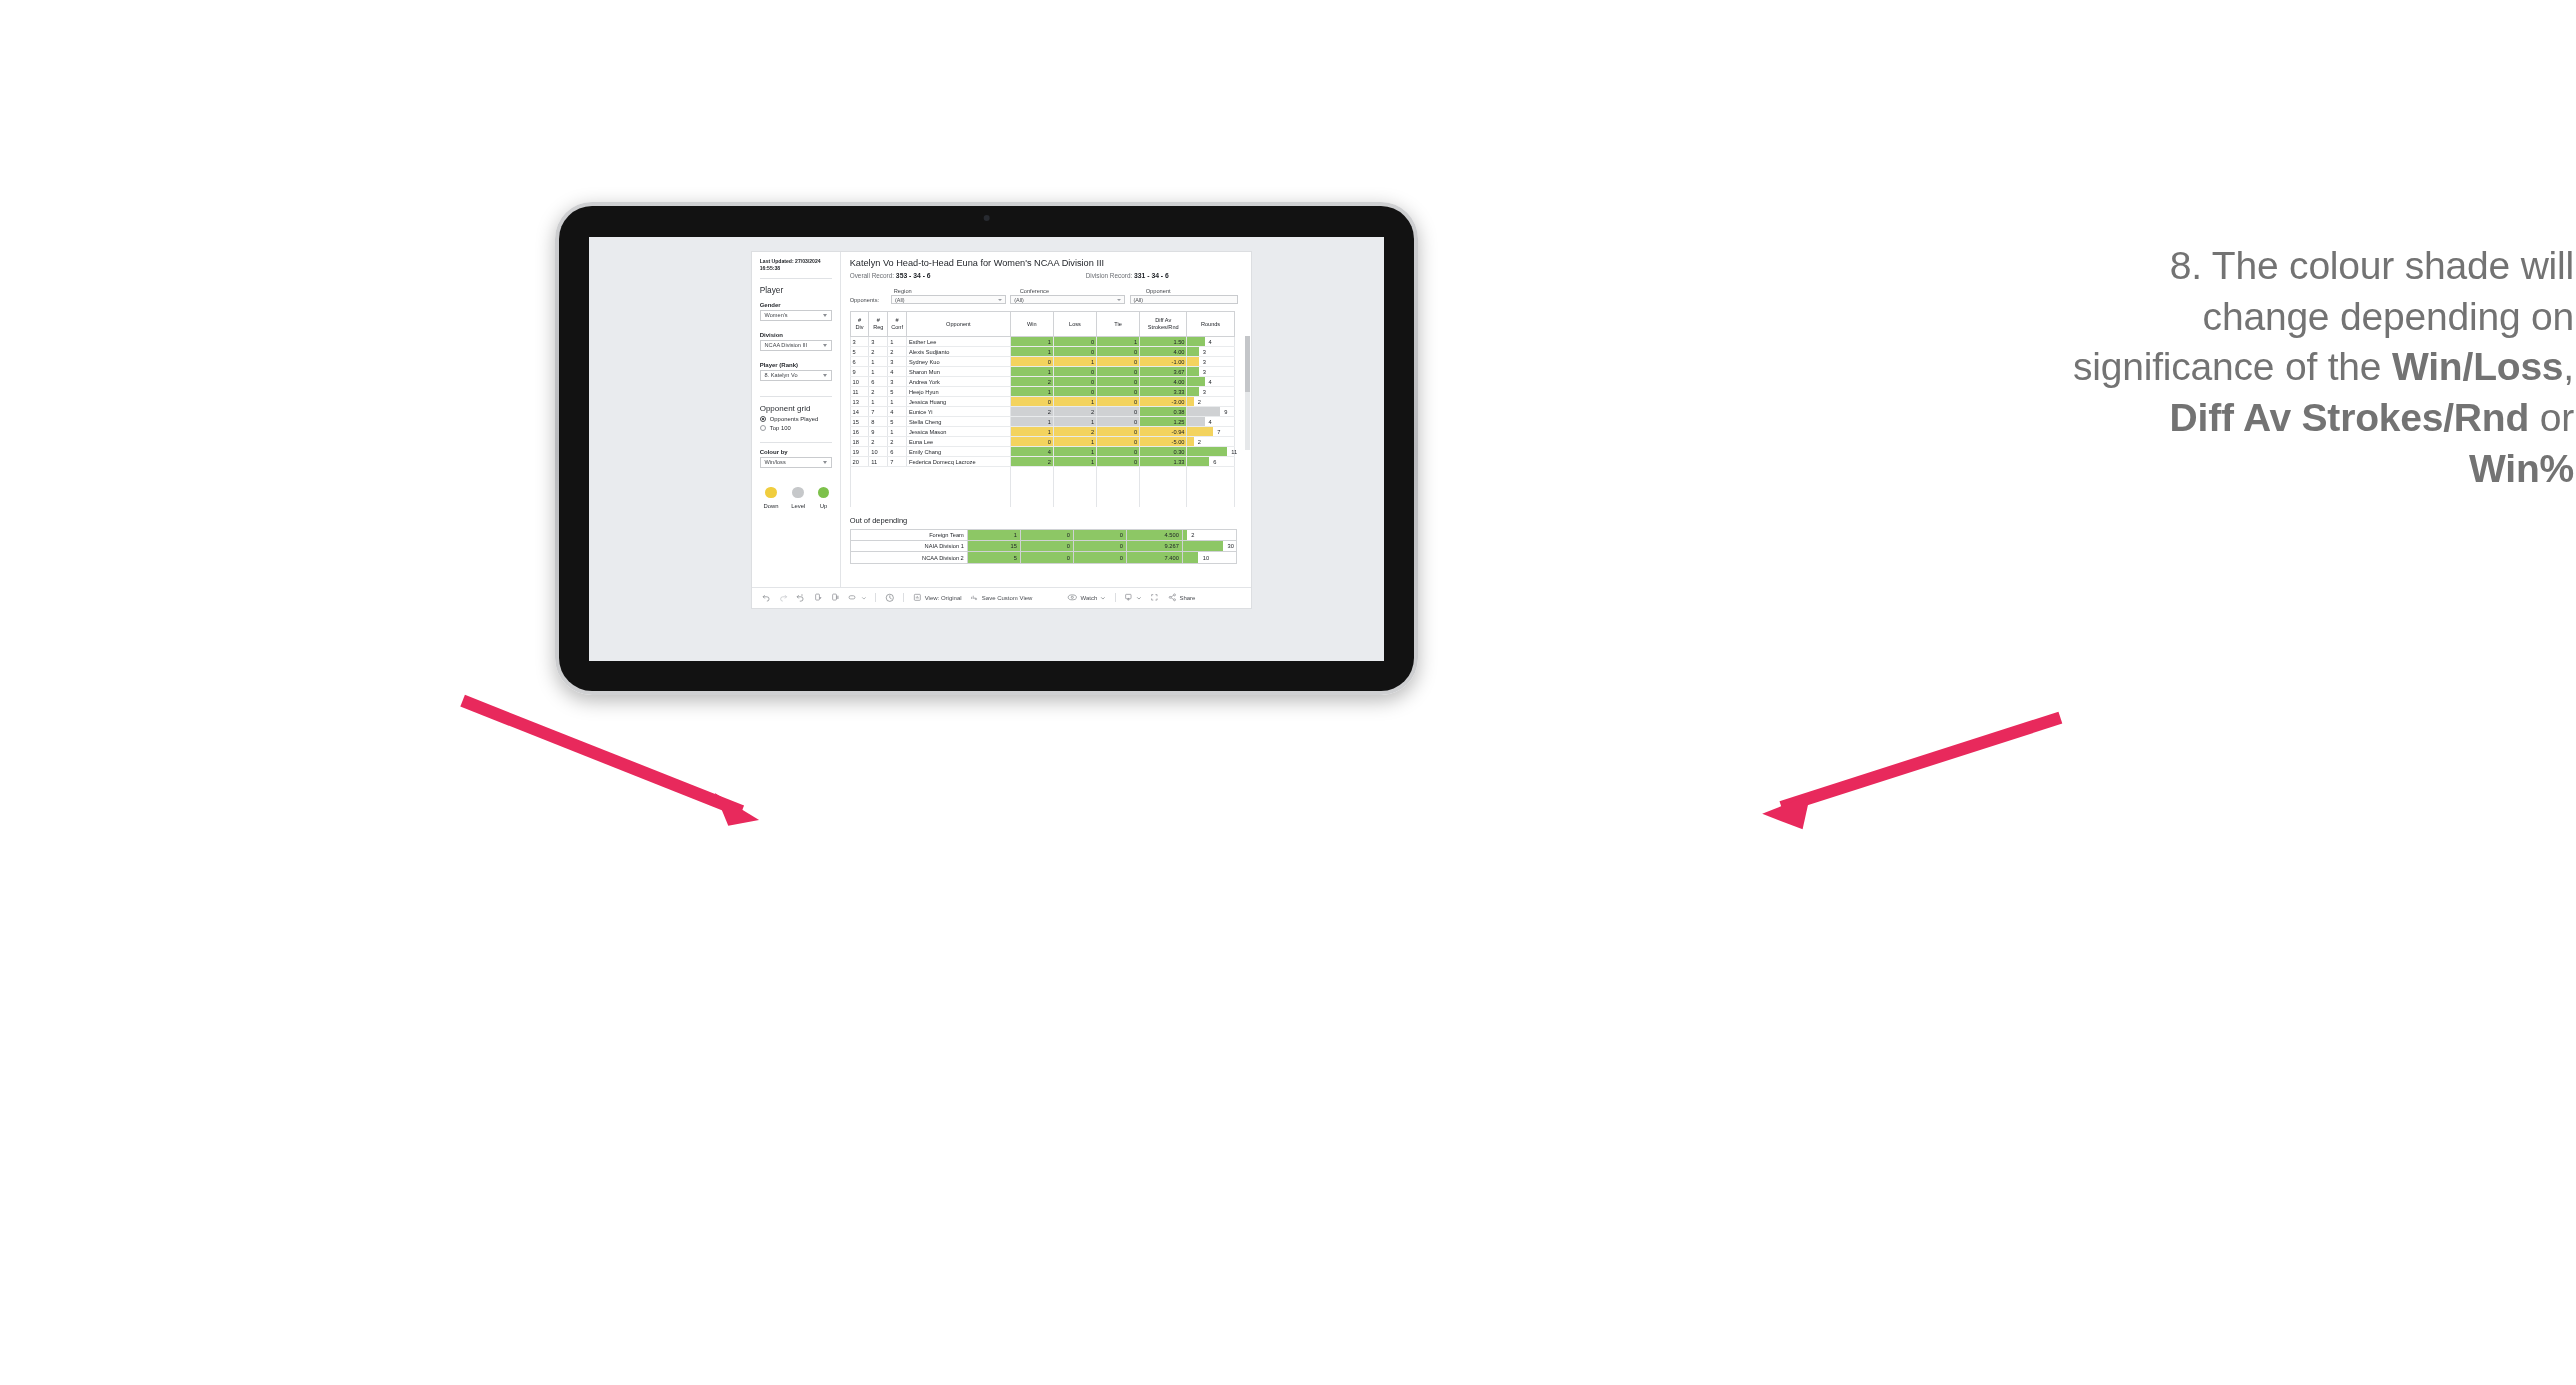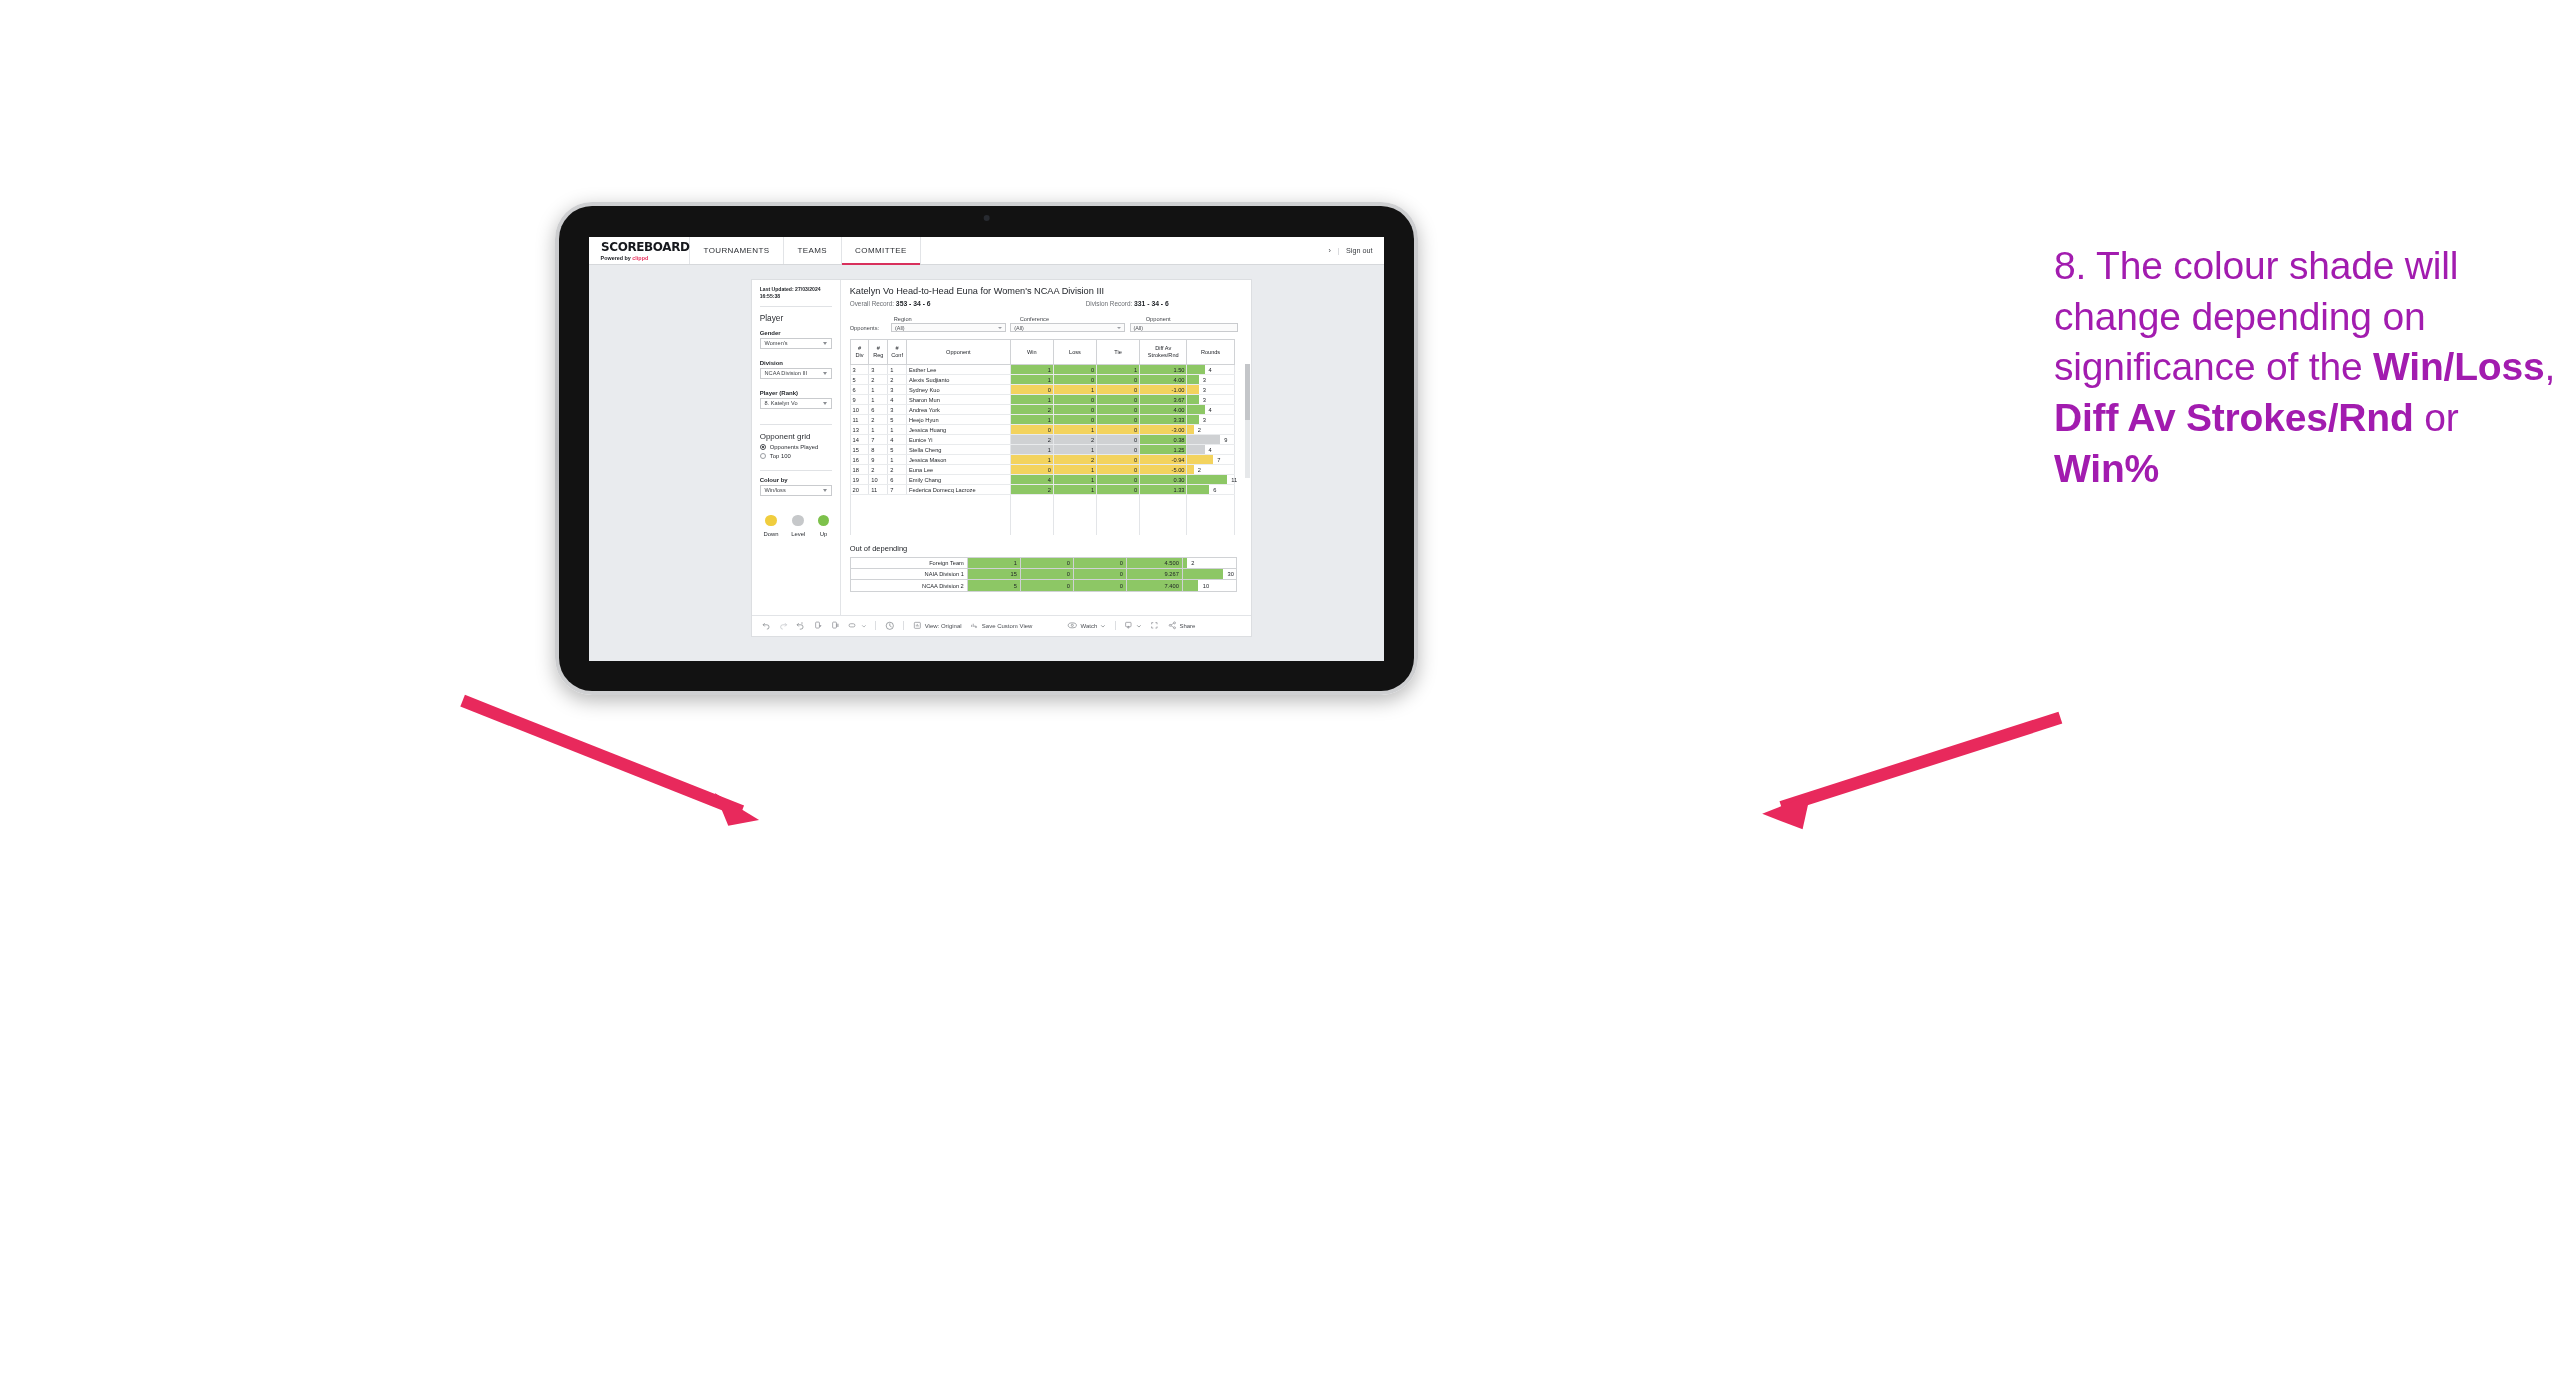--- a/index.html
+++ b/index.html
@@ -7,25 +7,26 @@
     width: 2576px; height: 1386px;
     background: #ffffff;
     font-family: "Liberation Sans", sans-serif;
     overflow: hidden;
   }
   #stage { position: relative; width: 2576px; height: 1386px; background:#fff; }
 
   
   .anno {
     position: absolute;
-    color: #a21caf;
+    color: #737373;
     font-family: "Liberation Sans", sans-serif;
     font-weight: 400;
     line-height: 1.30;
     letter-spacing: -0.2px;
+    text-align: right;
   }
   #anno-left { left: 3.9px; top: 549px; width: 520px; font-size: 39px; }
   #anno-right { left: 2054px; top: 241px; width: 520px; font-size: 39px; }
   #anno-right b { font-weight: 700; }
 
   
   .arrow-svg { position: absolute; pointer-events: none; }
 
   
   #tablet {
@@ -241,36 +242,20 @@
   </svg>
 
   <div id="tablet">
     <div id="tablet-outer"></div>
     <div id="tablet-bezel">
       <div id="tablet-cam"></div>
     </div>
 
     <div id="screen">
 
-      <div class="topbar">
-        <div class="brand">
-          <div class="brand-title">SCOREBOARD</div>
-          <div class="brand-sub"><span>Powered by </span><span class="pink">clippd</span></div>
-        </div>
-        <div class="topnav">
-          <div class="topnav-item">TOURNAMENTS</div>
-          <div class="topnav-item">TEAMS</div>
-          <div class="topnav-item active">COMMITTEE</div>
-        </div>
-        <div class="topbar-right">
-          <span>›</span>
-          <span class="sep">|</span>
-          <span>Sign out</span>
-        </div>
-      </div>
 
 
       <div class="canvas">
         <div class="workbook">
           <div class="wb-body">
 
             <div class="side">
               <div class="side-updated">Last Updated: 27/03/2024 16:55:38</div>
               <div class="side-rule"></div>
 

